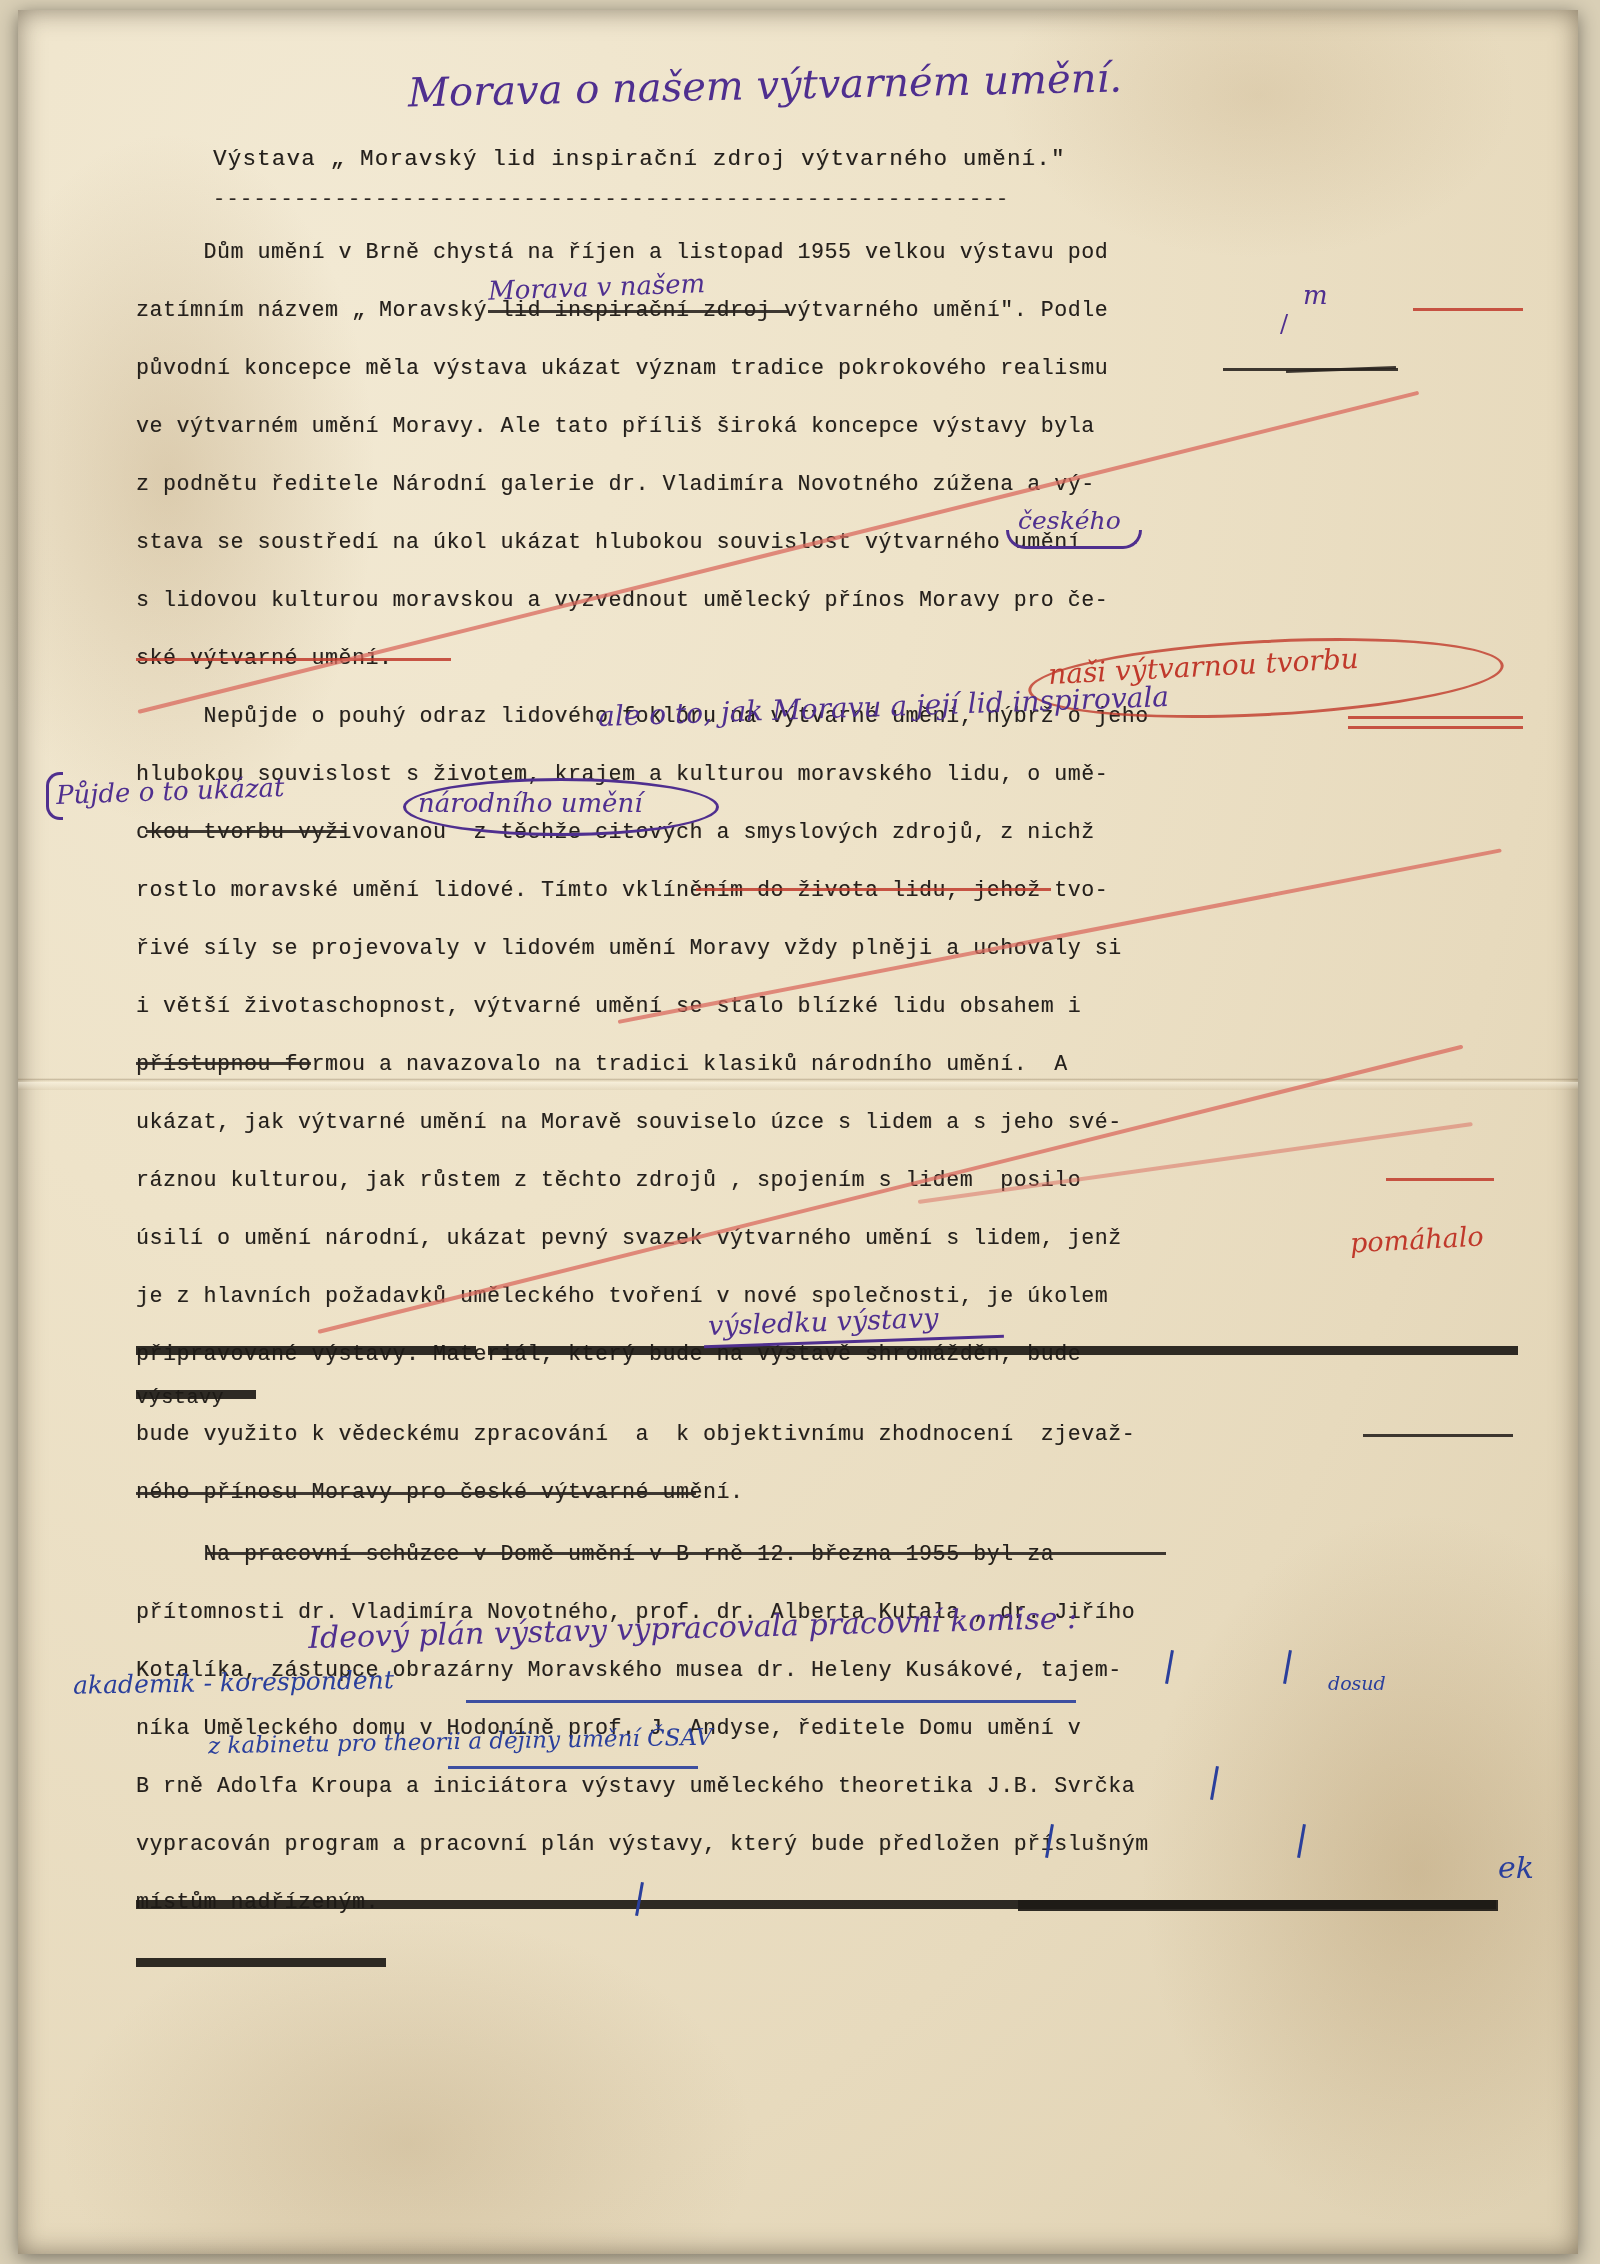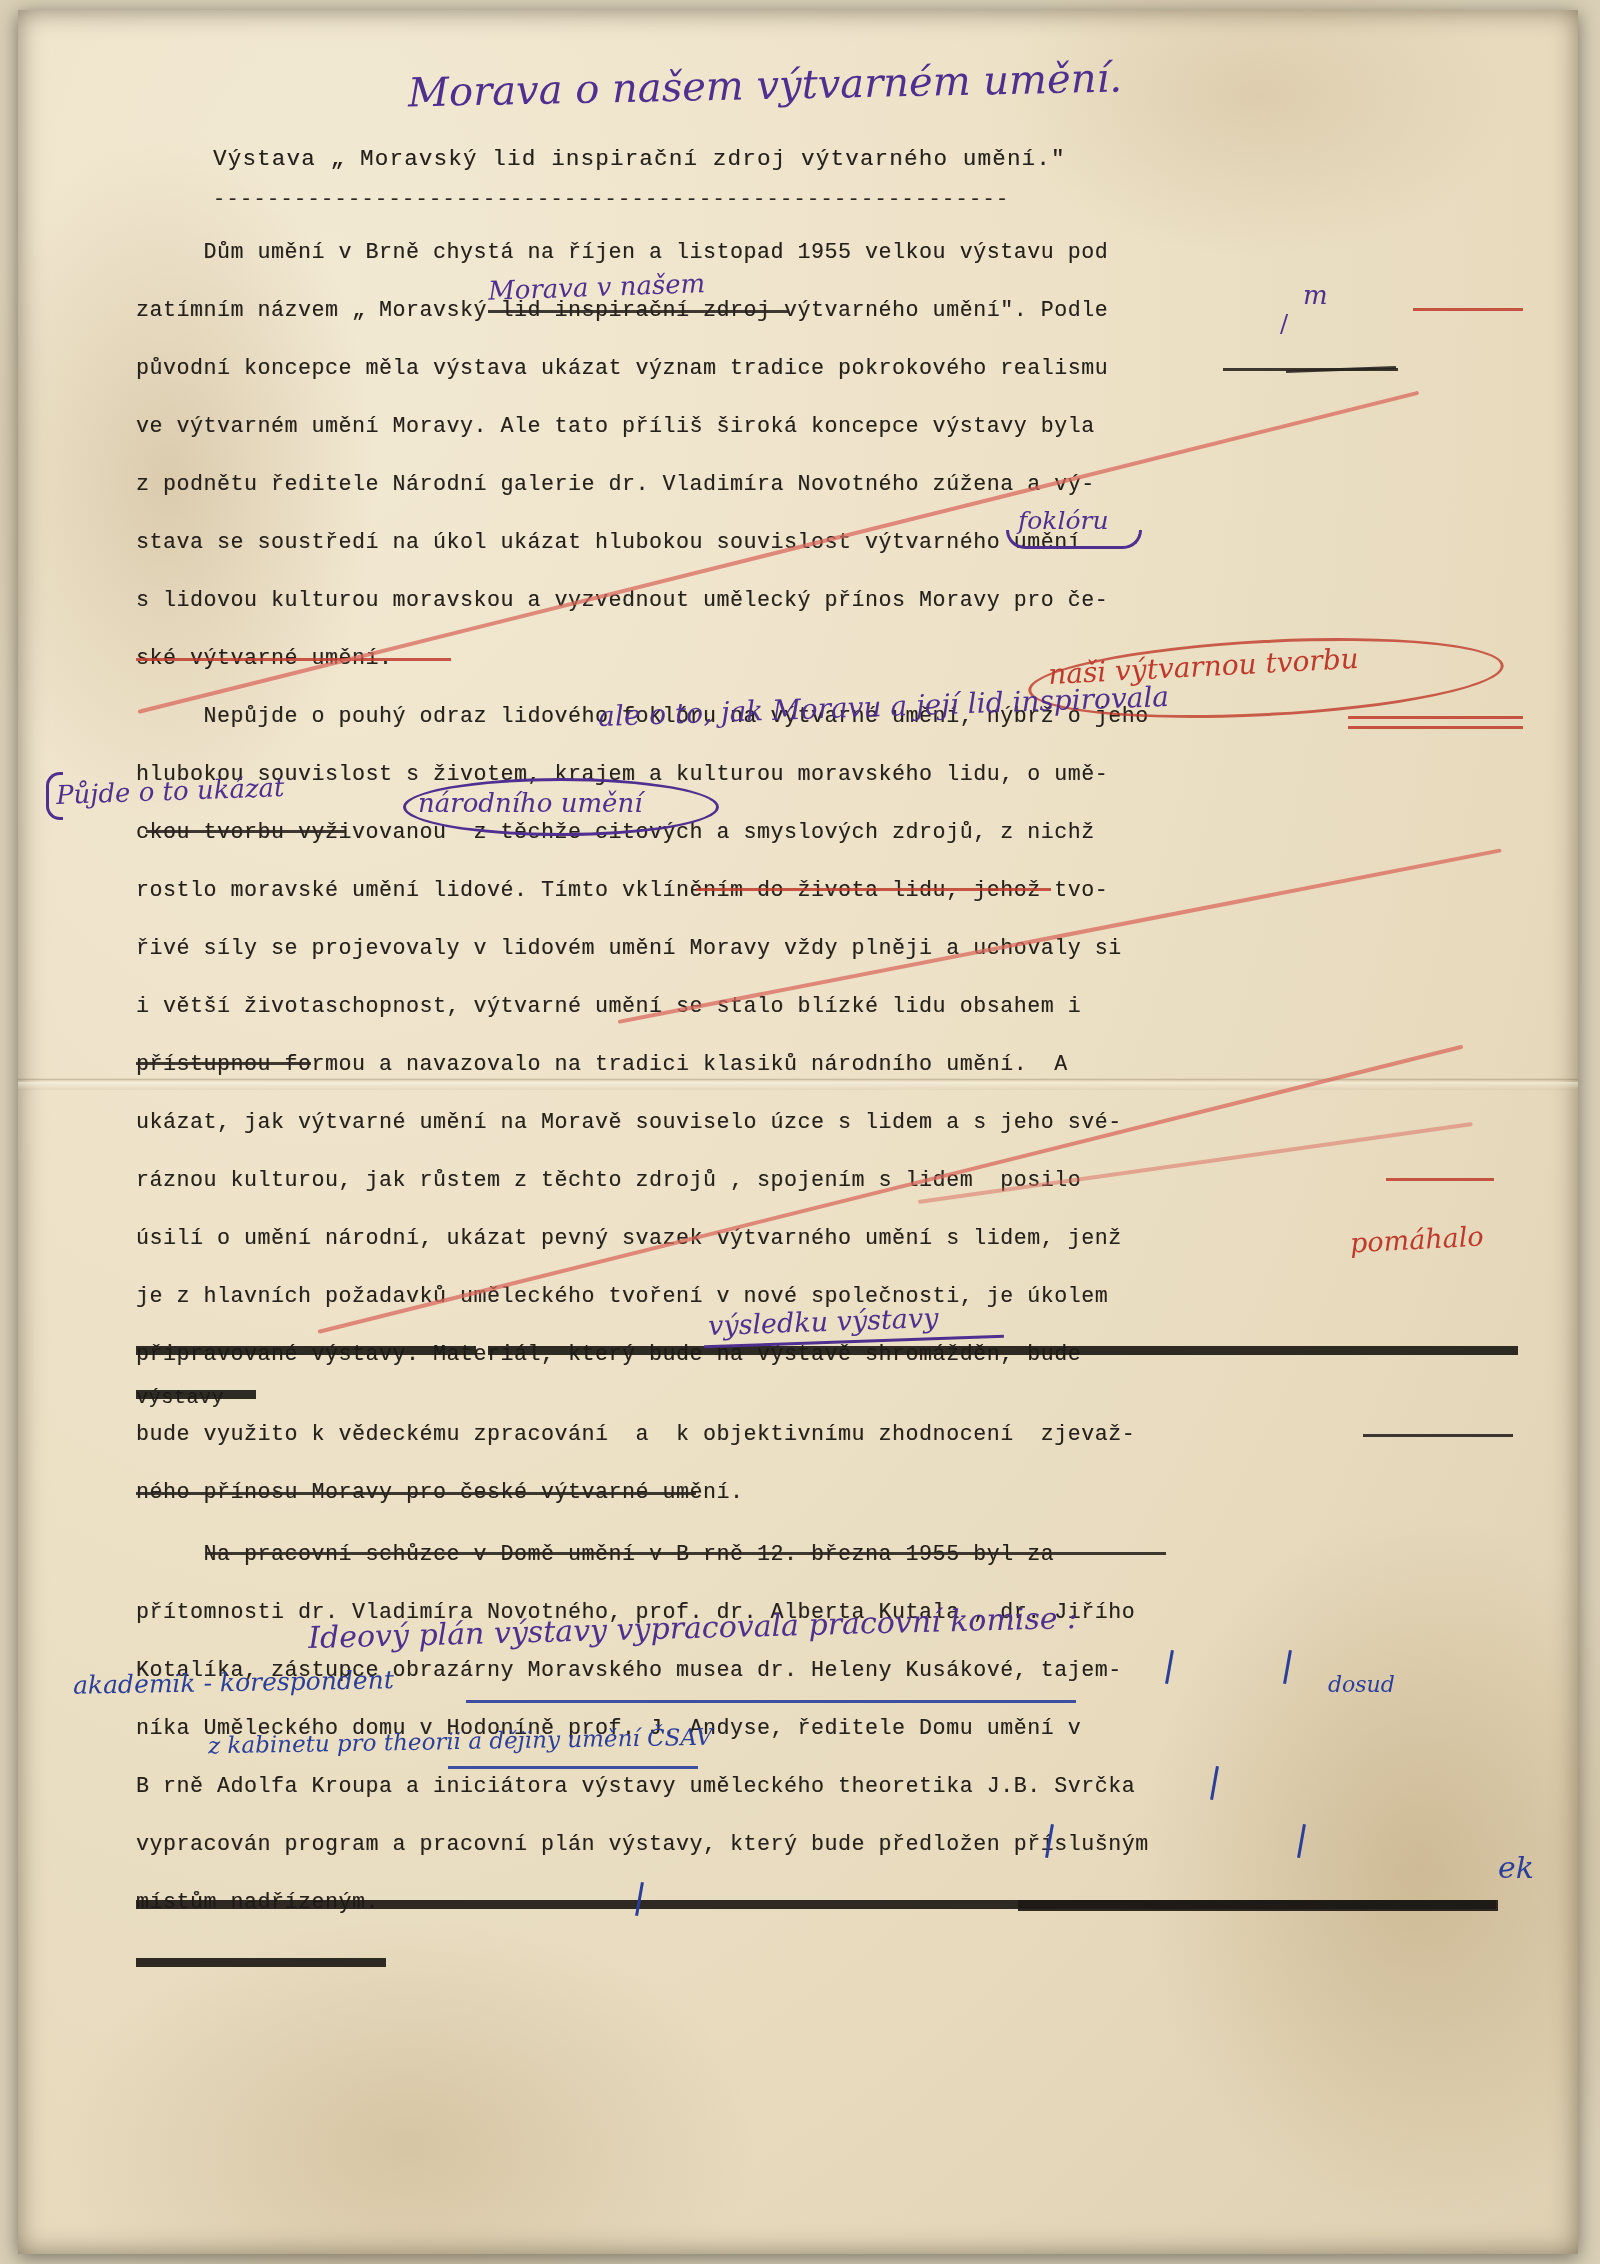--- a/index.html
+++ b/index.html
@@ -184,21 +184,21 @@
     <div class="mark redline" style="left:120px; top:700px; width:1320px; transform:rotate(-14deg);"></div>
     <div class="mark redline" style="left:600px; top:1010px; width:900px; transform:rotate(-11deg);"></div>
     <div class="mark redline" style="left:300px; top:1320px; width:1180px; transform:rotate(-14deg);"></div>
     <div class="mark redline" style="left:900px; top:1190px; width:560px; transform:rotate(-8deg); opacity:0.5;"></div>
 
     <div class="hand hand-purple" style="left:470px; top:262px; font-size:26px; transform:rotate(-2deg);">Morava v našem</div>
 
     <div class="hand hand-purple" style="left:1285px; top:270px; font-size:26px;">m</div>
     <div class="caret" style="left:1262px; top:300px; font-size:24px;">/</div>
 
-    <div class="hand hand-purple" style="left:1000px; top:496px; font-size:25px;">foklóru</div>
+    <div class="hand hand-purple" style="left:1000px; top:496px; font-size:25px;">českého</div>
     <div class="mark" style="left:988px; top:520px; width:130px; height:16px; border-bottom:3px solid #4f2f8f; border-left:3px solid #4f2f8f; border-right:3px solid #4f2f8f; border-radius:0 0 40px 40px;"></div>
 
     <div class="hand hand-red" style="left:1030px; top:640px; font-size:28px; transform:rotate(-3deg);">naši výtvarnou tvorbu</div>
     <div class="mark ellipse-red" style="left:1010px; top:630px; width:470px; height:70px; transform:rotate(-3deg); opacity:0.8;"></div>
 
     <div class="hand hand-purple" style="left:580px; top:680px; font-size:28px; transform:rotate(-2deg);">ale o to, jak Moravu a její lid inspirovala</div>
 
     <div class="hand hand-purple" style="left:38px; top:766px; font-size:26px; transform:rotate(-2deg);">Půjde o to ukázat</div>
     <div class="mark bracket-purple" style="left:28px; top:762px; height:42px;"></div>
 
@@ -207,21 +207,21 @@
 
     <div class="hand hand-red" style="left:1332px; top:1214px; font-size:27px; transform:rotate(-3deg);">pomáhalo</div>
 
     <div class="hand hand-purple" style="left:690px; top:1296px; font-size:27px; transform:rotate(-2deg);">výsledku výstavy</div>
     <div class="mark" style="left:686px; top:1330px; width:300px; height:3px; background:#4f2f8f; transform:rotate(-2deg);"></div>
 
     <div class="hand hand-purple" style="left:290px; top:1600px; font-size:30px; transform:rotate(-1.5deg);">Ideový plán výstavy vypracovala pracovní komise :</div>
 
     <div class="hand hand-blue" style="left:55px; top:1658px; font-size:25px; transform:rotate(-1deg);">akademik - korespondent</div>
 
-    <div class="hand hand-blue" style="left:1310px; top:1662px; font-size:22px;">dosud</div>
+    <div class="hand hand-blue" style="left:1310px; top:1662px; font-size:19px;">dosud</div>
 
     <div class="hand hand-blue" style="left:190px; top:1718px; font-size:23px; transform:rotate(-1deg);">z kabinetu pro theorii a dějiny umění ČSAV</div>
 
     <div class="hand hand-blue" style="left:1480px; top:1840px; font-size:30px;">ek</div>
 
     <div class="mark" style="left:1150px; top:1640px; width:3px; height:34px; background:#2a3f9c; transform:rotate(10deg);"></div>
     <div class="mark" style="left:1268px; top:1640px; width:3px; height:34px; background:#2a3f9c; transform:rotate(10deg);"></div>
     <div class="mark" style="left:1195px; top:1756px; width:3px; height:34px; background:#2a3f9c; transform:rotate(10deg);"></div>
     <div class="mark" style="left:1282px; top:1814px; width:3px; height:34px; background:#2a3f9c; transform:rotate(10deg);"></div>
     <div class="mark" style="left:620px; top:1872px; width:3px; height:34px; background:#2a3f9c; transform:rotate(10deg);"></div>

